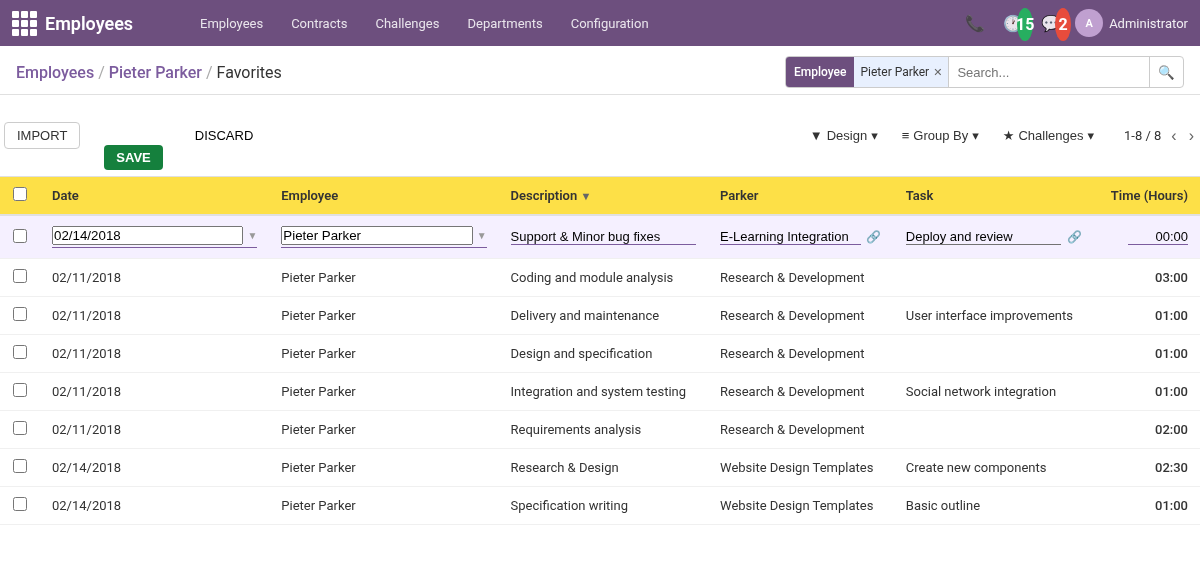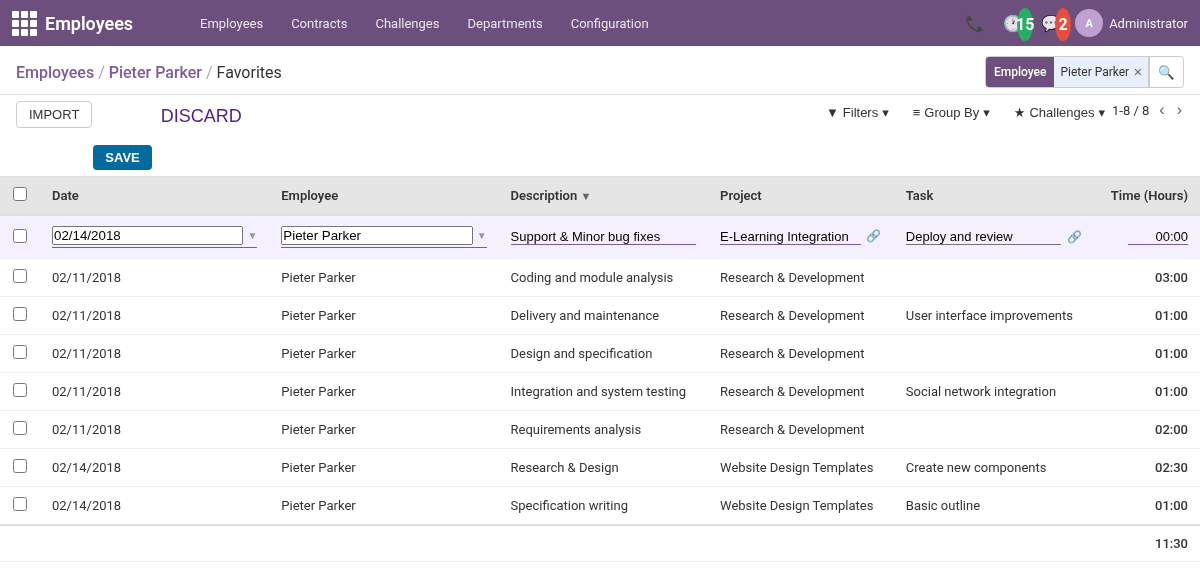--- a/index.html
+++ b/index.html
@@ -161,53 +161,53 @@
       cursor: pointer;
       height: 100%;
       display: flex;
       align-items: center;
       color: #666;
     }
 
     
     .toolbar {
       display: flex;
-      align-items: flex-start;
-      padding: 6px 16px;
+      align-items: center;
+      padding: 6px 4px;
       border-bottom: 1px solid #e0e0e0;
-      gap: 1px;
+      gap: 24px;
     }
     .btn-import {
       background: #fff;
       border: 1px solid #ccc;
       color: #333;
       padding: 5px 12px;
       border-radius: 4px;
       cursor: pointer;
       font-size: 13px;
       font-weight: 500;
     }
     .btn-save {
-      background: #0369a1;
+      background: #15803d;
       border: none;
       color: #fff;
       padding: 5px 12px;
       border-radius: 4px;
       cursor: pointer;
       font-size: 13px;
       font-weight: 600;
       margin-top: 44px;
     }
     .btn-discard {
       background: none;
       border: none;
-      color: #4c1d95;
+      color: #000000;
       padding: 5px 8px;
       cursor: pointer;
-      font-size: 18px;
+      font-size: 13px;
       font-weight: 500;
     }
     .spacer { flex: 1; }
     .filter-group {
       display: flex;
       align-items: center;
       gap: 12px;
     }
     .filter-btn {
       background: none;
@@ -239,21 +239,21 @@
     
     .table-container { width: 100%; overflow-x: auto; }
     table { width: 100%; border-collapse: collapse; }
     thead tr { border-bottom: 2px solid #e0e0e0; }
     thead th {
       padding: 10px 12px;
       text-align: left;
       font-weight: 600;
       font-size: 13px;
       color: #333;
-      background: #e5e5e5;
+      background: #fde047;
       white-space: nowrap;
     }
     thead th.check-col { width: 40px; text-align: center; }
     thead th.time-col { text-align: right; }
     tbody tr { border-bottom: 1px solid #f0f0f0; }
     tbody td {
       padding: 10px 12px;
       font-size: 13px;
       color: #333;
       vertical-align: middle;
@@ -268,21 +268,21 @@
       gap: 4px;
       border-bottom: 1px solid #7c5c9e;
       padding-bottom: 2px;
     }
     .field-with-arrow input {
       flex: 1;
     }
     .field-arrow { color: #999; font-size: 10px; cursor: pointer; }
     .project-cell {
       display: flex;
-      align-items: flex-start;
+      align-items: center;
       gap: 6px;
     }
     .project-cell .select-wrap {
       flex: 1;
       border-bottom: 1px solid #7c5c9e;
       display: flex;
       align-items: center;
     }
     .project-cell .select-wrap select {
       border: none;
@@ -371,33 +371,34 @@
   <a class="breadcrumb-link">Pieter Parker</a>
   <span class="breadcrumb-sep">/</span>
   <span class="breadcrumb-current">Favorites</span>
 
   <div class="search-area" style="margin-left:auto;">
     <div class="search-tag">Employee</div>
     <div class="search-tag-value">
       <span>Pieter Parker</span>
       <span class="tag-remove">✕</span>
     </div>
+    <input type="text" class="search-input" placeholder="Search..." style="">
     <button class="search-icon-btn">🔍</button>
   </div>
 </div>
 
 <div class="toolbar">
   <button class="btn-import">IMPORT</button>
   <button class="btn-save">SAVE</button>
   <button class="btn-discard">DISCARD</button>
   <div class="spacer"></div>
   <div class="filter-group">
     <button class="filter-btn">
       <span>▼</span>
-      <span>Filters</span>
+      <span>Design</span>
       <span>▾</span>
     </button>
     <button class="filter-btn">
       <span>≡</span>
       <span>Group By</span>
       <span>▾</span>
     </button>
     <button class="filter-btn">
       <span>★</span>
       <span>Challenges</span>
@@ -417,21 +418,21 @@
       <tr>
         <th class="check-col">
           <input type="checkbox" style="">
         </th>
         <th>Date</th>
         <th>Employee</th>
         <th>
           <span>Description</span>
           <span class="sort-indicator"> ▼</span>
         </th>
-        <th>Project</th>
+        <th>Parker</th>
         <th>Task</th>
         <th class="time-col">Time (Hours)</th>
       </tr>
     </thead>
     <tbody>
 
       <tr class="edit-row">
         <td class="check-col">
           <input type="checkbox" style="">
         </td>
@@ -532,20 +533,15 @@
       <tr>
         <td class="check-col"><input type="checkbox" style=""></td>
         <td>02/14/2018</td>
         <td>Pieter Parker</td>
         <td>Specification writing</td>
         <td>Website Design Templates</td>
         <td>Basic outline</td>
         <td class="time-col">01:00</td>
       </tr>
 
-      <tr class="footer-row">
-        <td colspan="5"></td>
-        <td></td>
-        <td class="time-col">11:30</td>
-      </tr>
     </tbody>
   </table>
 </div>
 
 </body></html>

